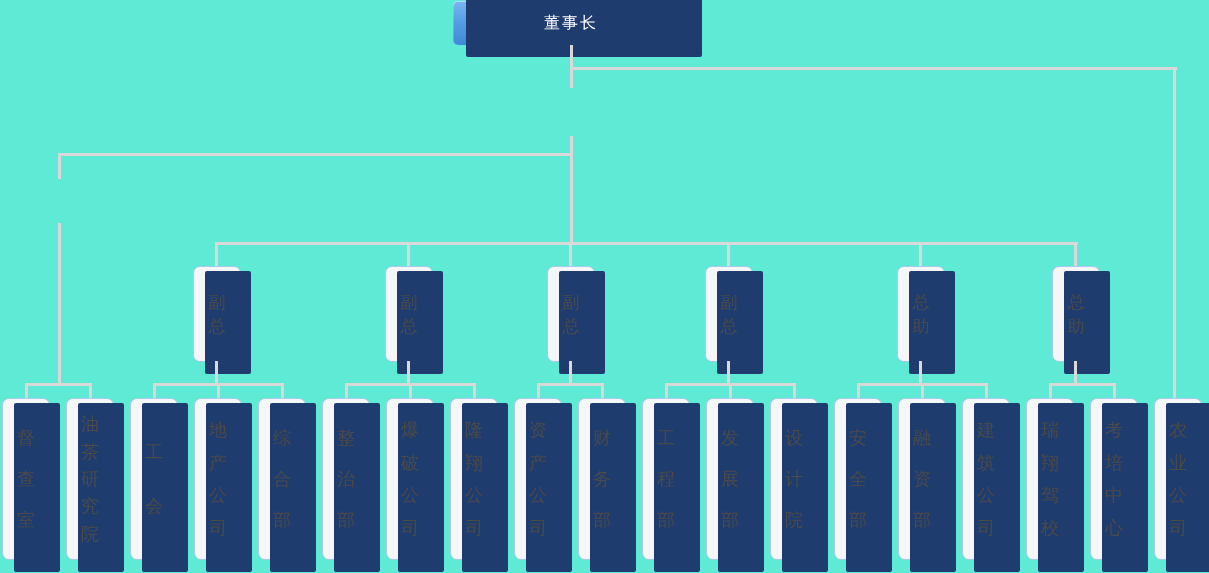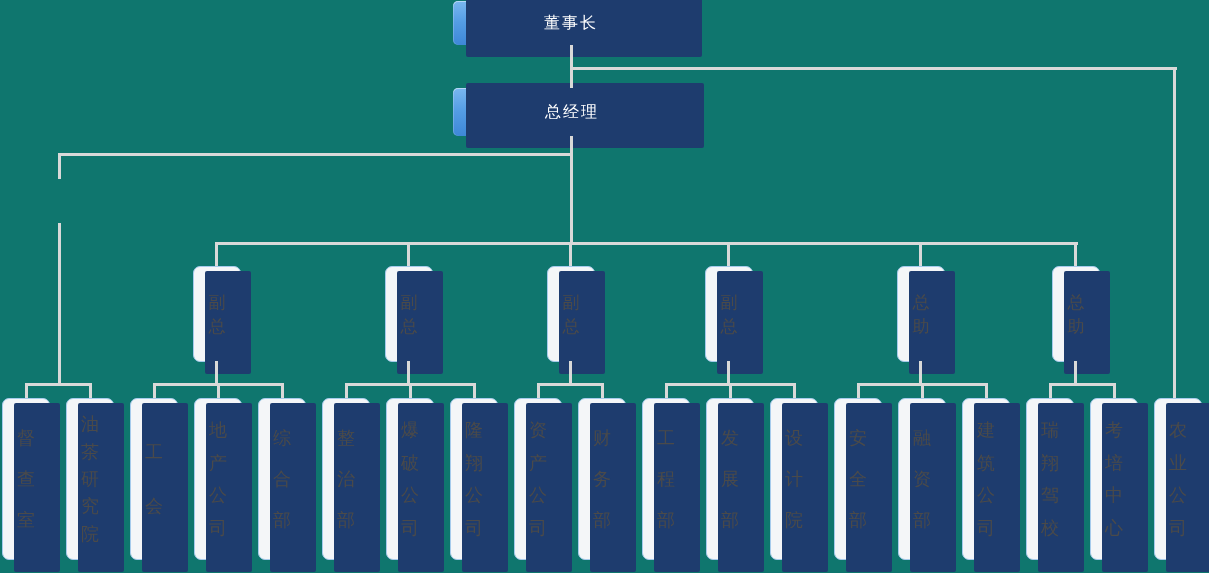--- a/index.html
+++ b/index.html
@@ -1,17 +1,17 @@
 <!DOCTYPE html>
 <html><head>
 <meta charset="utf-8">
 <style>
   html,body{margin:0;padding:0;background:#fff;}
   .stage{
-    position:relative;width:1209px;height:573px;background:#0f766e;overflow:hidden;
+    position:relative;width:1209px;height:573px;background:#5eead4;overflow:hidden;
     font-family:"Liberation Sans","DejaVu Sans",sans-serif;
   }
   
   .hbox{
     position:absolute;z-index:2;display:flex;align-items:center;justify-content:center;
     color:#ffffff;font-size:16px;letter-spacing:2px;
     background:linear-gradient(180deg,#7ab7f0 0%,#549de4 48%,#3e88d8 100%);
     border-radius:5px;
     box-shadow:inset 0 1px 0 rgba(255,255,255,.45), inset 1px 0 0 rgba(255,255,255,.2);
   }
@@ -34,21 +34,20 @@
   .dbox{justify-content:space-evenly;padding:7px 0;font-size:18px;}
   .ch{display:block;line-height:1;}
   
   .line{position:absolute;z-index:3;background:#d9d9d9;}
 </style>
 </head>
 <body>
 
 <div class="stage" id="stage">
   <div class="hbox" style="left:453px;top:1px;width:236px;height:44px">董事长</div>
-  <div class="hbox" style="left:453px;top:88px;width:238px;height:48px">总经理</div>
 <div class="node vbox vtext" style="left: 193px; top: 266px; width: 48px; height: 96px;">
       <span class="ch">副</span>
       <span class="ch">总</span>
     </div>
     <div class="node vbox vtext" style="left: 385px; top: 266px; width: 48px; height: 96px;">
       <span class="ch">副</span>
       <span class="ch">总</span>
     </div>
     <div class="node vbox vtext" style="left: 547px; top: 266px; width: 48px; height: 96px;">
       <span class="ch">副</span>

